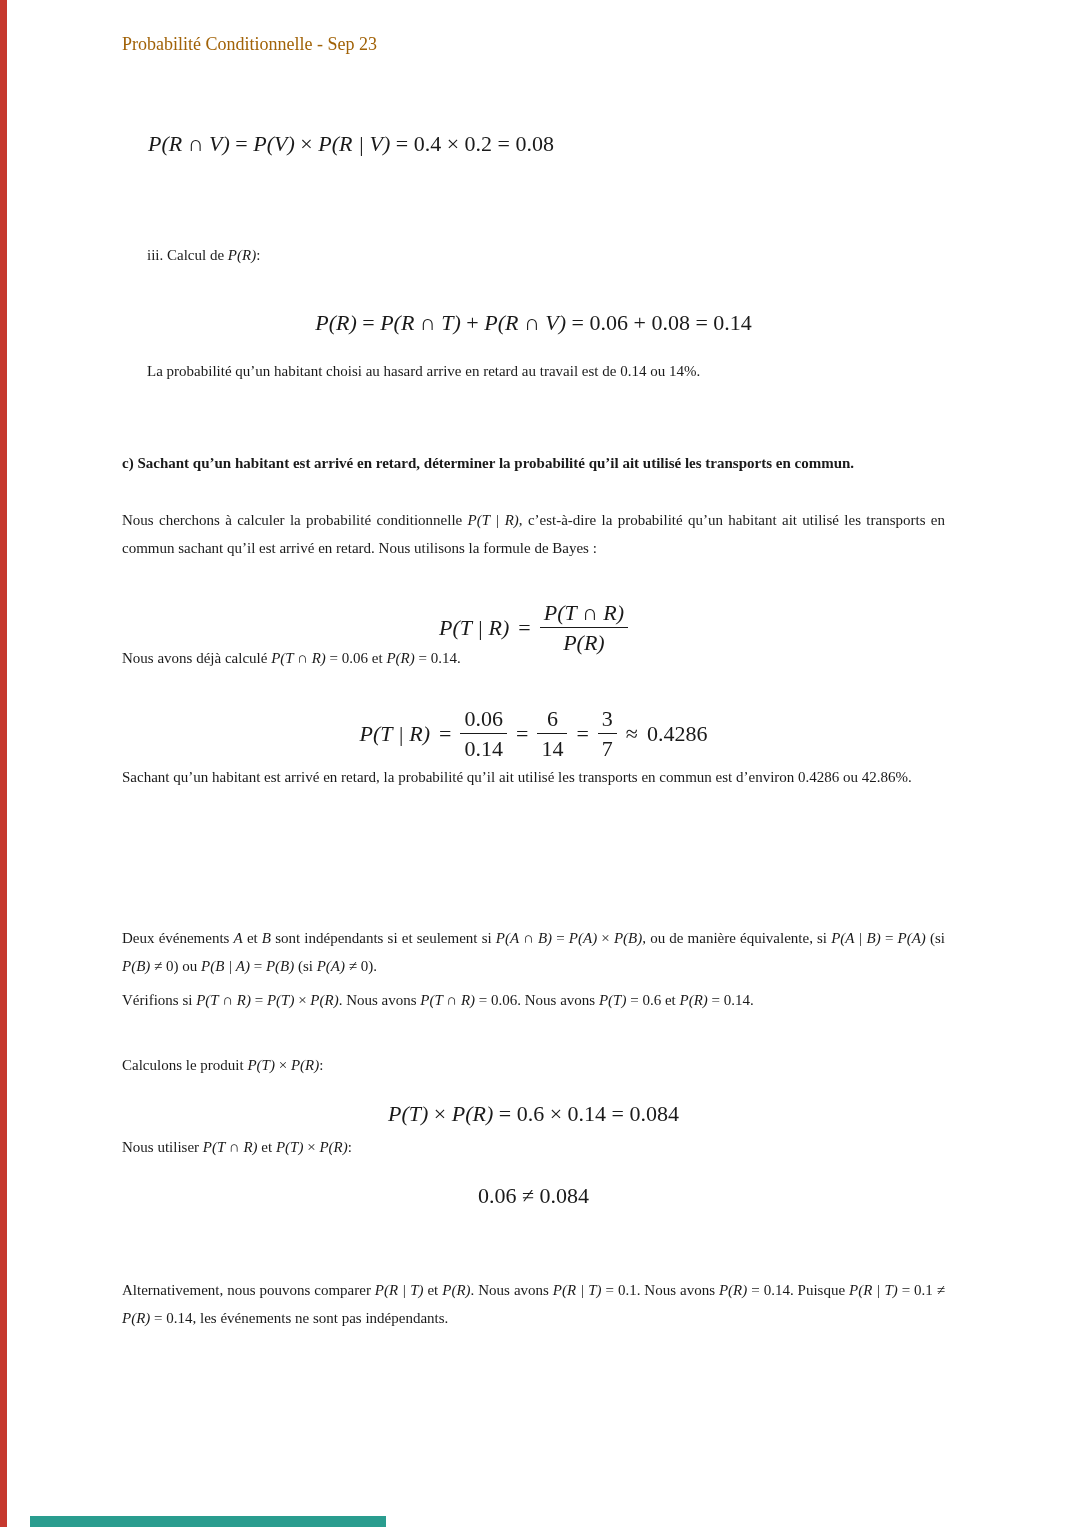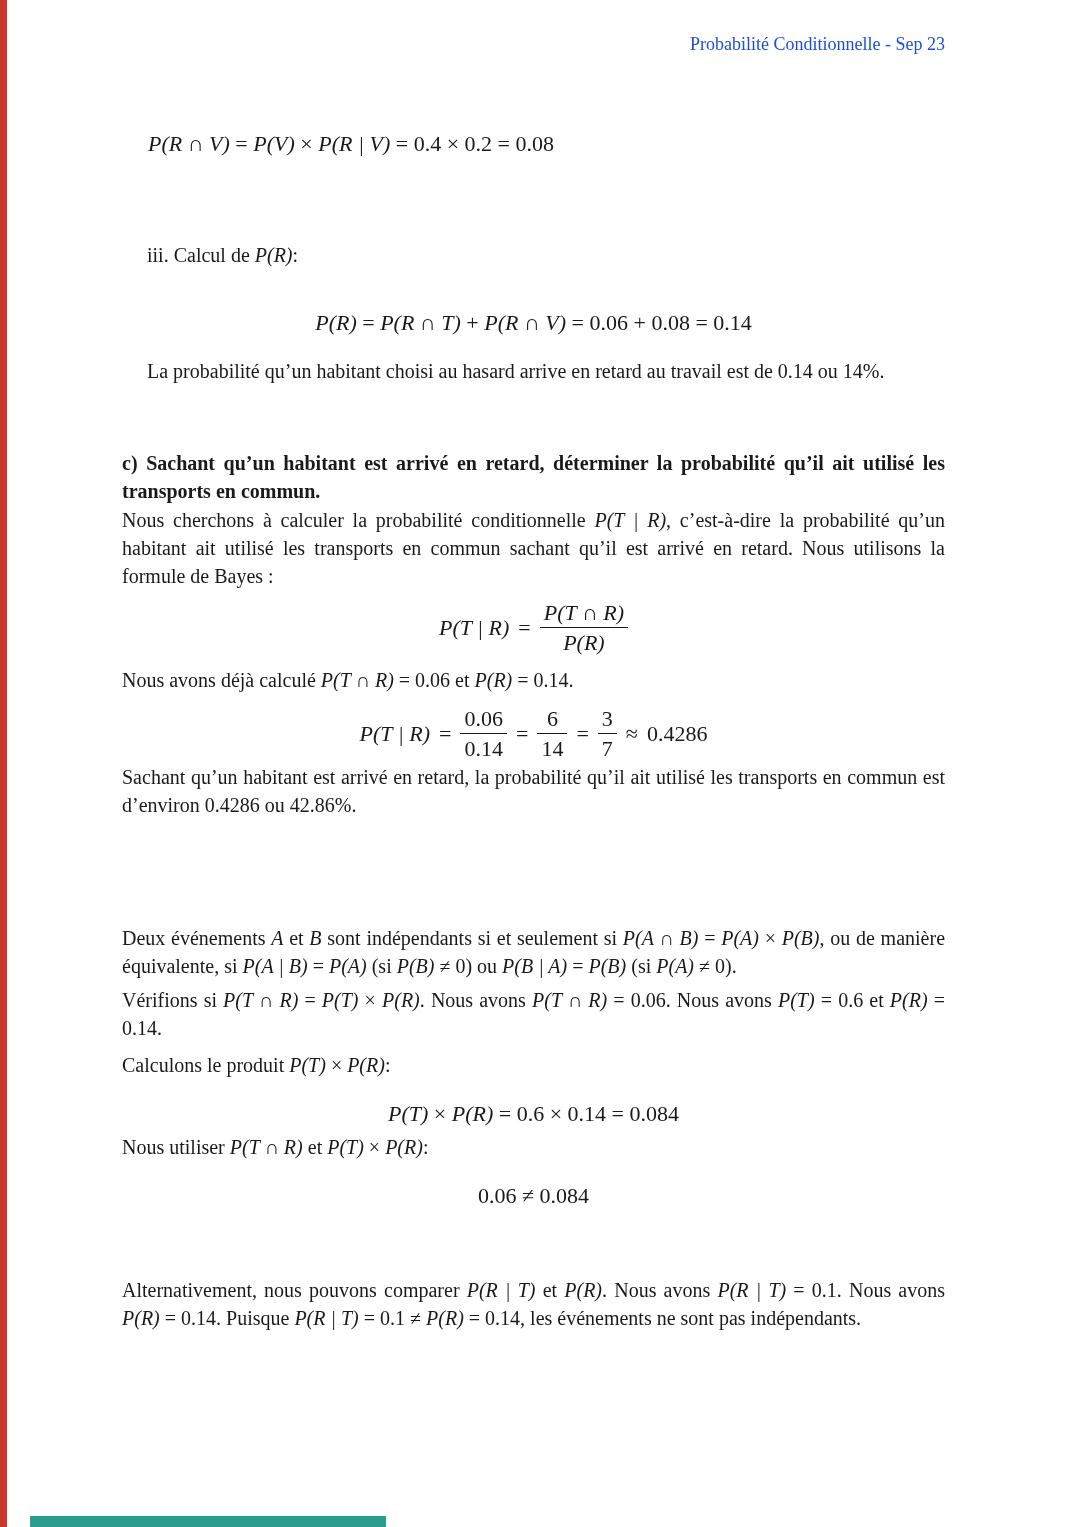--- a/index.html
+++ b/index.html
@@ -5,22 +5,22 @@
   html,body{margin:0;padding:0;background:#ffffff;}
   .page{
     position:relative;
     width:1080px;height:1527px;
     background:#ffffff;
     font-family:"Liberation Serif","DejaVu Serif",serif;
     color:#1a1a1a;
     overflow:hidden;
   }
   .abs{position:absolute;}
-  .hdr{left:122px;top:34px;width:823px;text-align:right;font-size:18px;color:#1d4ed8;}
-  .body-text{font-size:20px;line-height:28px;}
+  .hdr{left:122px;top:34px;width:823px;text-align:left;font-size:18px;color:#a16207;}
+  .body-text{font-size:15px;line-height:28px;}
   .just{text-align:justify;}
   .bold{font-weight:bold;}
   .disp{font-size:22px;line-height:28px;margin-top:8px;}
   .center{text-align:center;}
   .m{font-style:italic;white-space:nowrap;}
   .t{font-style:normal;}
   .mathline{display:flex;justify-content:center;align-items:center;}
   .mop{margin:0 9px;}
   .frac{display:inline-block;text-align:center;vertical-align:middle;}
   .fnum{display:block;padding:0 4px 3px;line-height:1.05;}
@@ -53,21 +53,21 @@
 
   <div class="abs disp mathline" style="left:122px;top:593px;width:823px;">
     <span class="m">P(T | R)</span>
     <span class="t mop">=</span>
     <span class="frac">
       <span class="fnum m">P(T ∩ R)</span>
       <span class="fden m">P(R)</span>
     </span>
   </div>
 
-  <div class="abs body-text" style="left:122px;top:666px;"><span class="t">Nous avons déjà calculé </span><span class="m">P(T ∩ R)</span><span class="t"> = 0.06 et </span><span class="m">P(R)</span><span class="t"> = 0.14.</span></div>
+  <div class="abs body-text" style="left:122px;top:644px;"><span class="t">Nous avons déjà calculé </span><span class="m">P(T ∩ R)</span><span class="t"> = 0.06 et </span><span class="m">P(R)</span><span class="t"> = 0.14.</span></div>
 
   <div class="abs disp mathline" style="left:122px;top:699px;width:823px;">
     <span class="m">P(T | R)</span>
     <span class="t mop">=</span>
     <span class="frac">
       <span class="fnum t">0.06</span>
       <span class="fden t">0.14</span>
     </span>
     <span class="t mop">=</span>
     <span class="frac">

